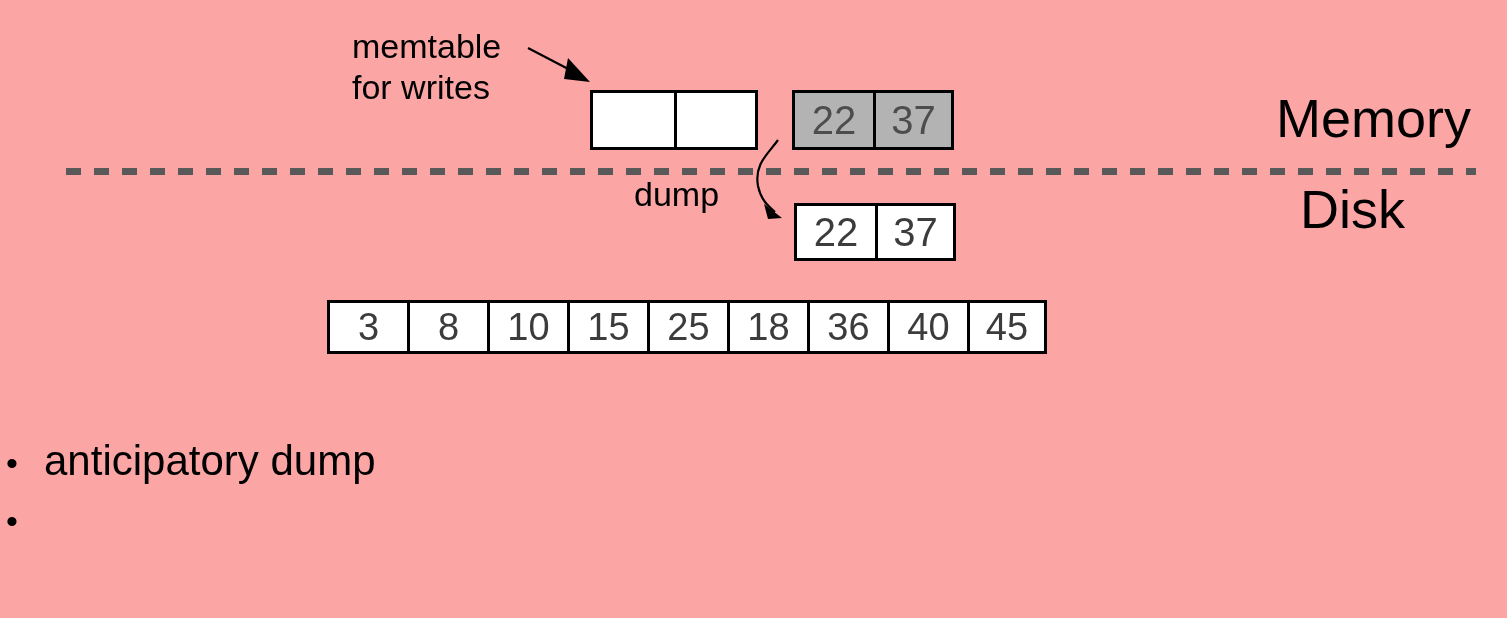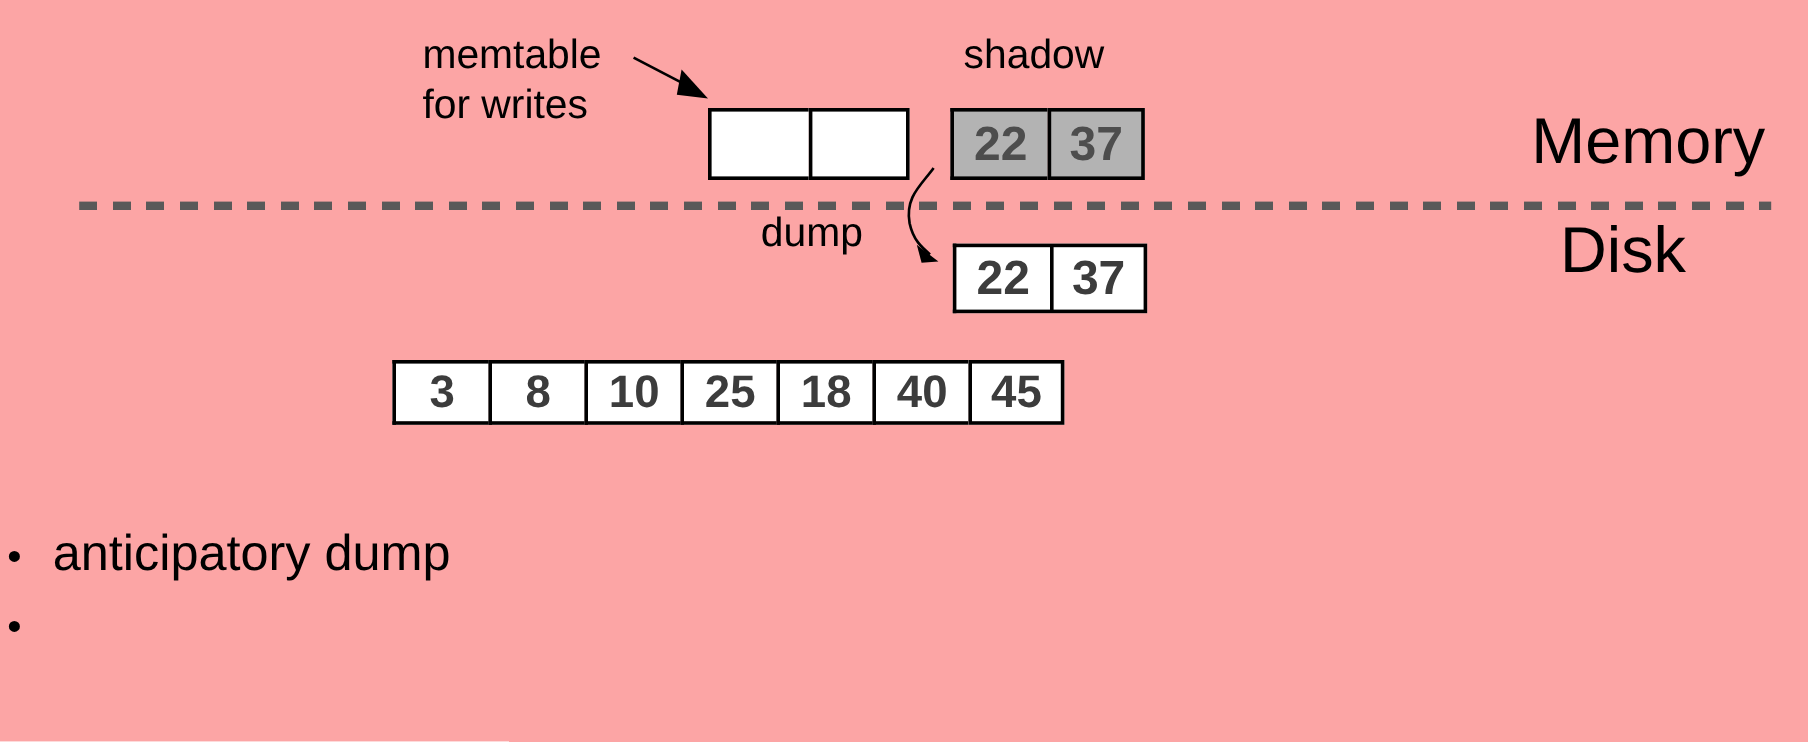--- a/index.html
+++ b/index.html
@@ -44,21 +44,20 @@
     border: 3px solid #000000;
     border-right-width: 0;
     display: flex;
     align-items: center;
     justify-content: center;
     background: #ffffff;
     color: #3c3c3c;
     font-size: 40px;
     font-family: "Liberation Sans", sans-serif;
     line-height: 1;
-    font-weight: bold;
   }
   .cell:last-child { border-right-width: 3px; }
 
   .row-memtable .cell {
     width: 84px;
     height: 60px;
   }
   .row-shadow .cell {
     width: 81px;
     height: 60px;
@@ -114,21 +113,20 @@
   svg { overflow: visible; }
 </style>
 </head>
 <body>
 
 <div id="canvas">
 
   <div class="abs label" style="left:352px; top:26px;">memtable</div>
   <div class="abs label" style="left:352px; top:67px;">for writes</div>
 
-  <div class="abs label" style="left:803px; top:26px;">shadow</div>
 
   <div class="abs label" style="left:634px; top:174px;text-align:center;">dump</div>
 
   <svg class="abs" style="left:524px; top:42px;" width="80" height="52" viewBox="0 0 80 52">
     <path d="M4,6 L50,30" stroke="#000000" stroke-width="2.2" fill="none"></path>
     <path d="M44,16 L66,40 L40,37 Z" fill="#000000"></path>
   </svg>
 
   <svg class="abs" style="left:748px; top:138px;" width="64" height="90" viewBox="0 0 64 90">
     <path d="M30,2 C20,16 6,26 10,48 C13,62 20,68 27,74" stroke="#000000" stroke-width="2.2" fill="none"></path>
@@ -149,22 +147,24 @@
 
   <div class="abs row row-disk" style="left:794px; top:203px;">
     <div class="cell">22</div>
     <div class="cell">37</div>
   </div>
 
   <div class="abs row row-sstable" style="left:327px; top:300px;">
     <div class="cell">3</div>
     <div class="cell">8</div>
     <div class="cell">10</div>
+    <div class="cell">15</div>
     <div class="cell">25</div>
     <div class="cell">18</div>
+    <div class="cell">36</div>
     <div class="cell">40</div>
     <div class="cell">45</div>
   </div>
 
   <div class="abs label-big" style="left:1231px; top:88px;margin-left:45px;">Memory</div>
   <div class="abs label-big" style="left:1300px; top:179px;">Disk</div>
 
   <ul class="abs bullets" style="left:6px; top:432px;">
     <li>
       <span class="bullet-dot">•</span>

